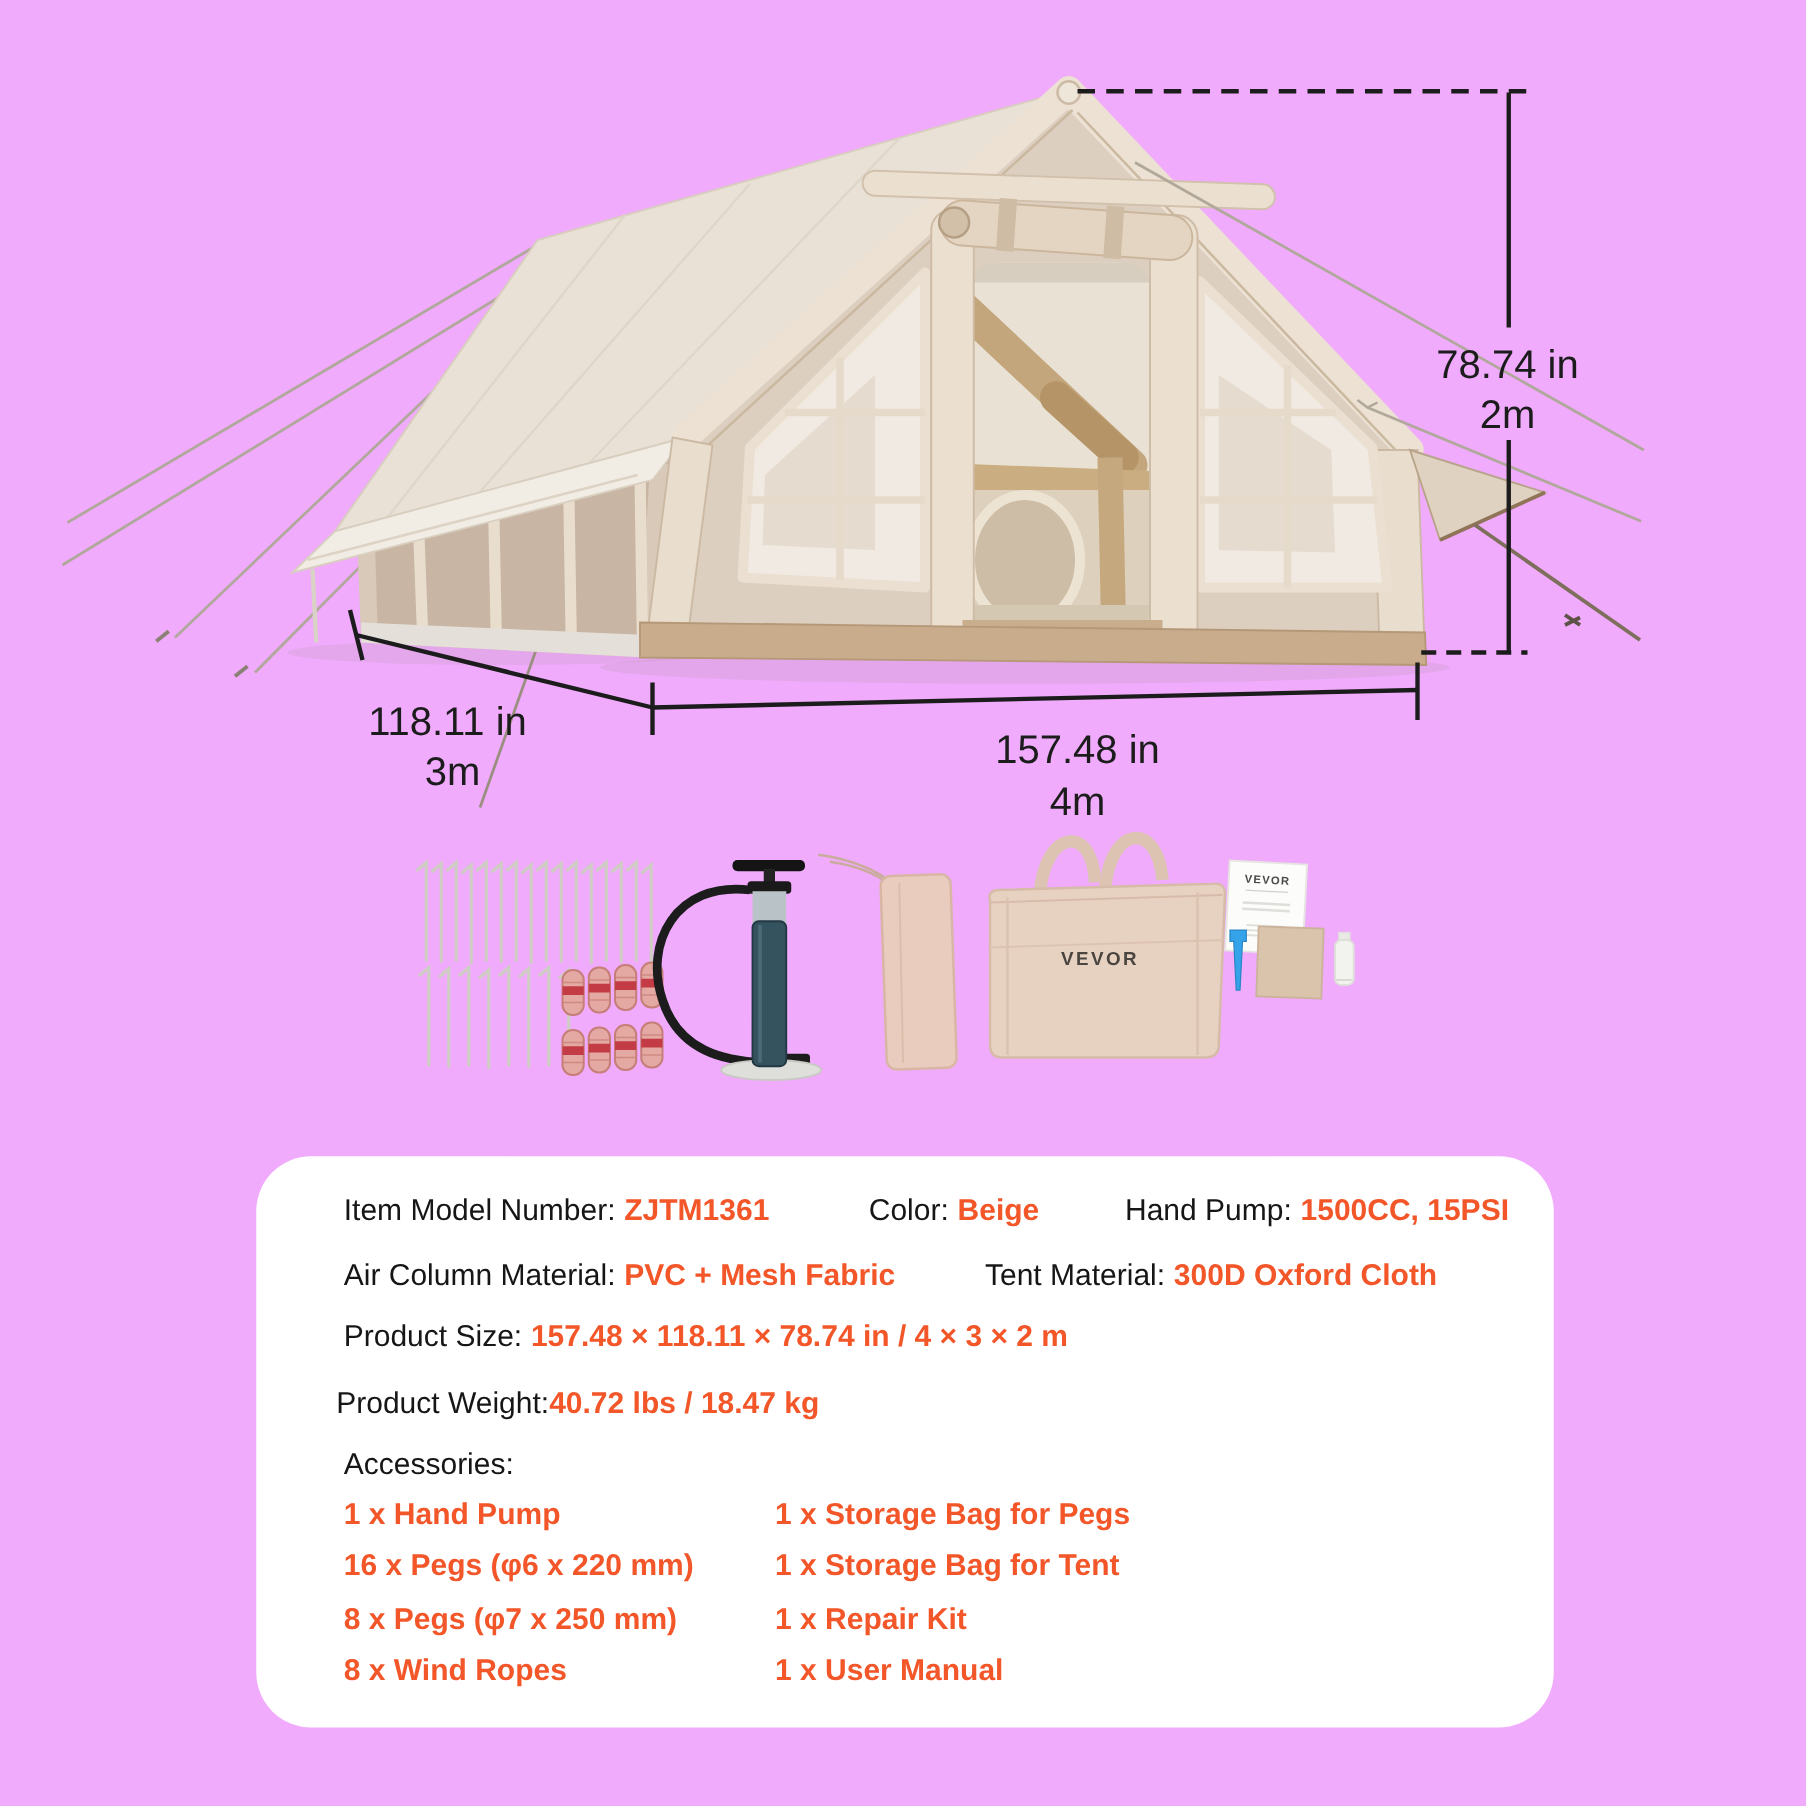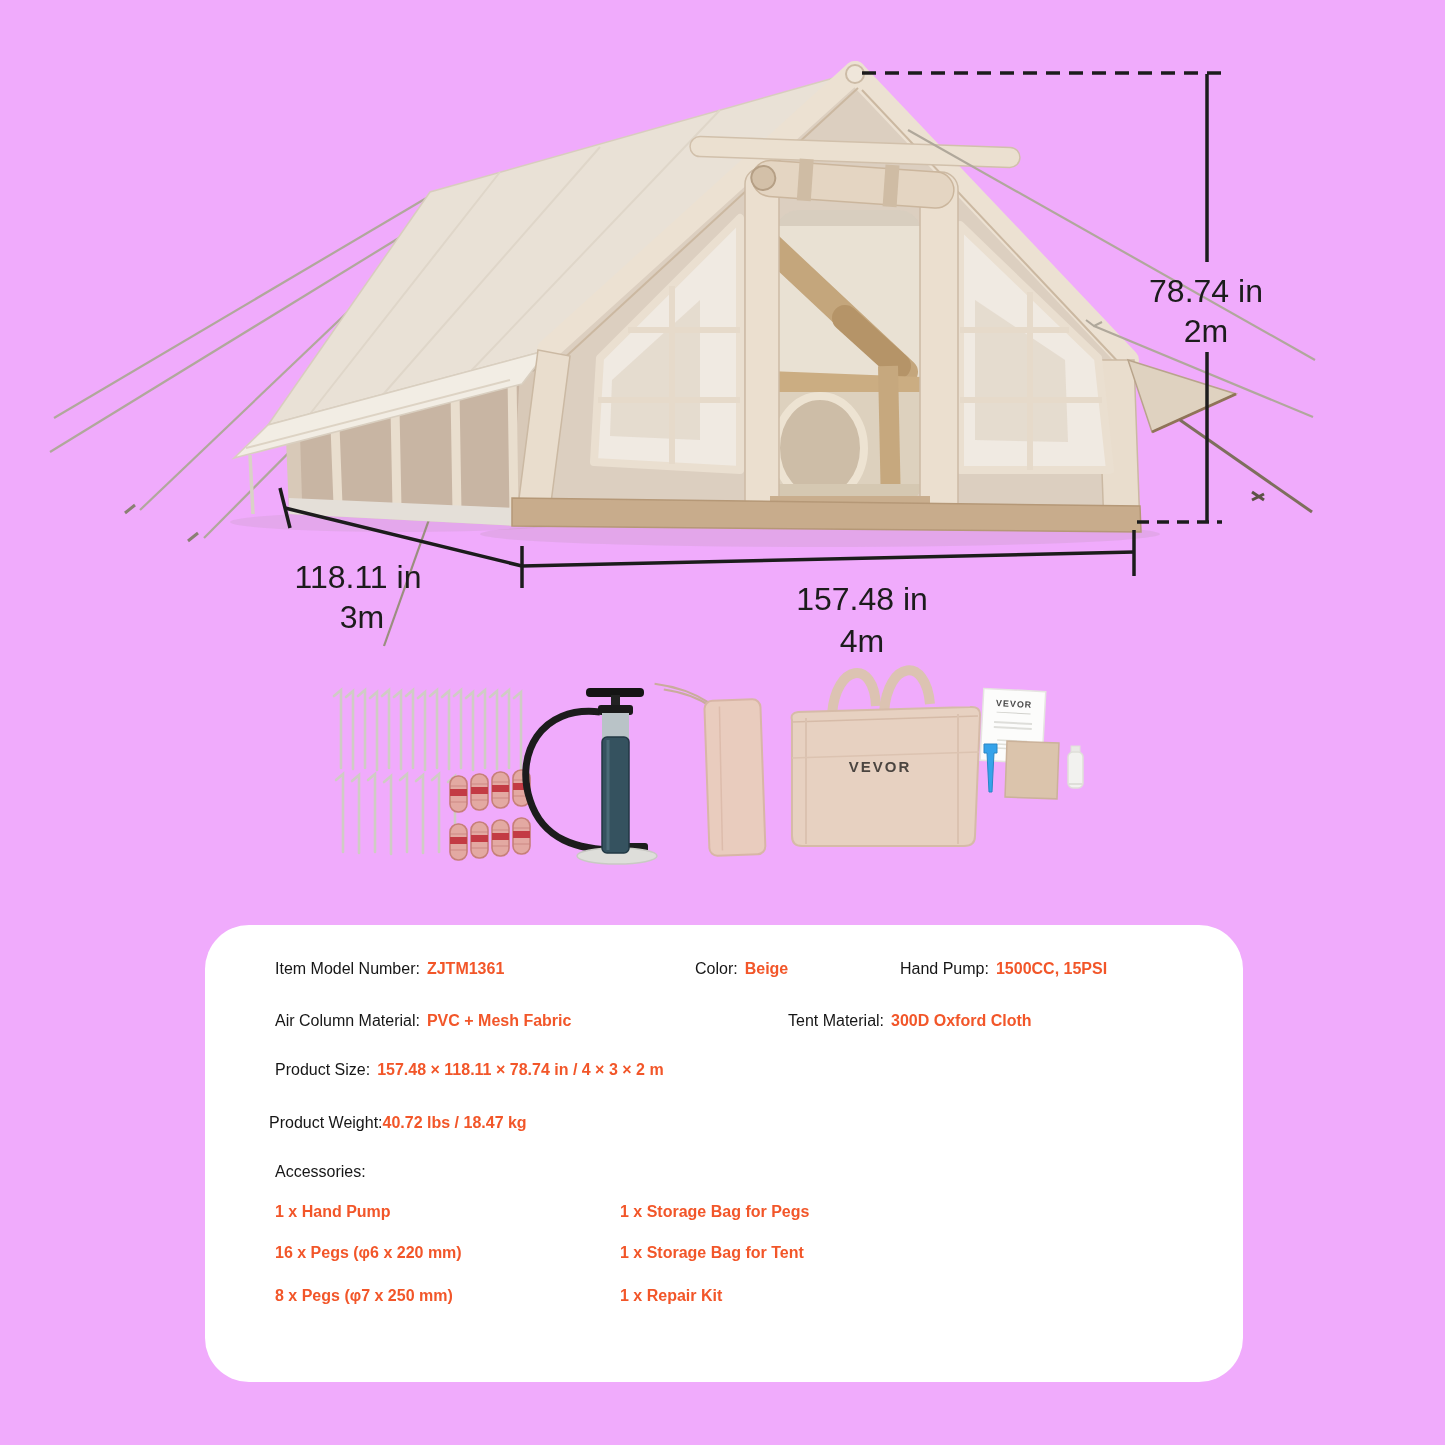--- a/index.html
+++ b/index.html
@@ -7,21 +7,21 @@
   .stage{
     position:relative; width:1445px; height:1445px;
     background:#f0abfc; overflow:hidden;
   }
   .hero-svg{ position:absolute; left:0; top:0; }
   .dim-text{ font-family:"Liberation Sans", sans-serif; font-size:32px; font-weight:500; fill:#1c1c1c; }
   .spec-card{
     position:absolute; left:205px; top:925px; width:1038px; height:457px;
     background:#ffffff; border-radius:44px;
   }
-  .row{ position:absolute; left:0; width:100%; height:30px; font-size:16px; line-height:30px; color:#161616; white-space:nowrap; }
+  .row{ position:absolute; left:0; width:100%; height:30px; font-size:24px; line-height:30px; color:#161616; white-space:nowrap; }
   .pair{ position:absolute; top:0; }
   .lbl{ color:#161616; font-weight:400; padding-right:7px; }
   .lbl.tight{ padding-right:0; }
   .val{ color:#f25629; font-weight:700; }
   .acc{ color:#f25629; font-weight:700; }
 </style>
 </head>
 <body>
 
 <div class="stage">
@@ -311,15 +311,19 @@
     <span class="pair acc" style="left:415px;">1 x Storage Bag for Pegs</span>
   </div>
   <div class="row" style="top:313px;">
     <span class="pair acc" style="left:70px;">16 x Pegs (φ6 x 220 mm)</span>
     <span class="pair acc" style="left:415px;">1 x Storage Bag for Tent</span>
   </div>
   <div class="row" style="top:356px;">
     <span class="pair acc" style="left:70px;">8 x Pegs (φ7 x 250 mm)</span>
     <span class="pair acc" style="left:415px;">1 x Repair Kit</span>
   </div>
+  <div class="row" style="top:397px;">
+    <span class="pair acc" style="left:70px;">8 x Wind Ropes</span>
+    <span class="pair acc" style="left:415px;">1 x User Manual</span>
+  </div>
 </div>
 
 </div>
 
 </body></html>

